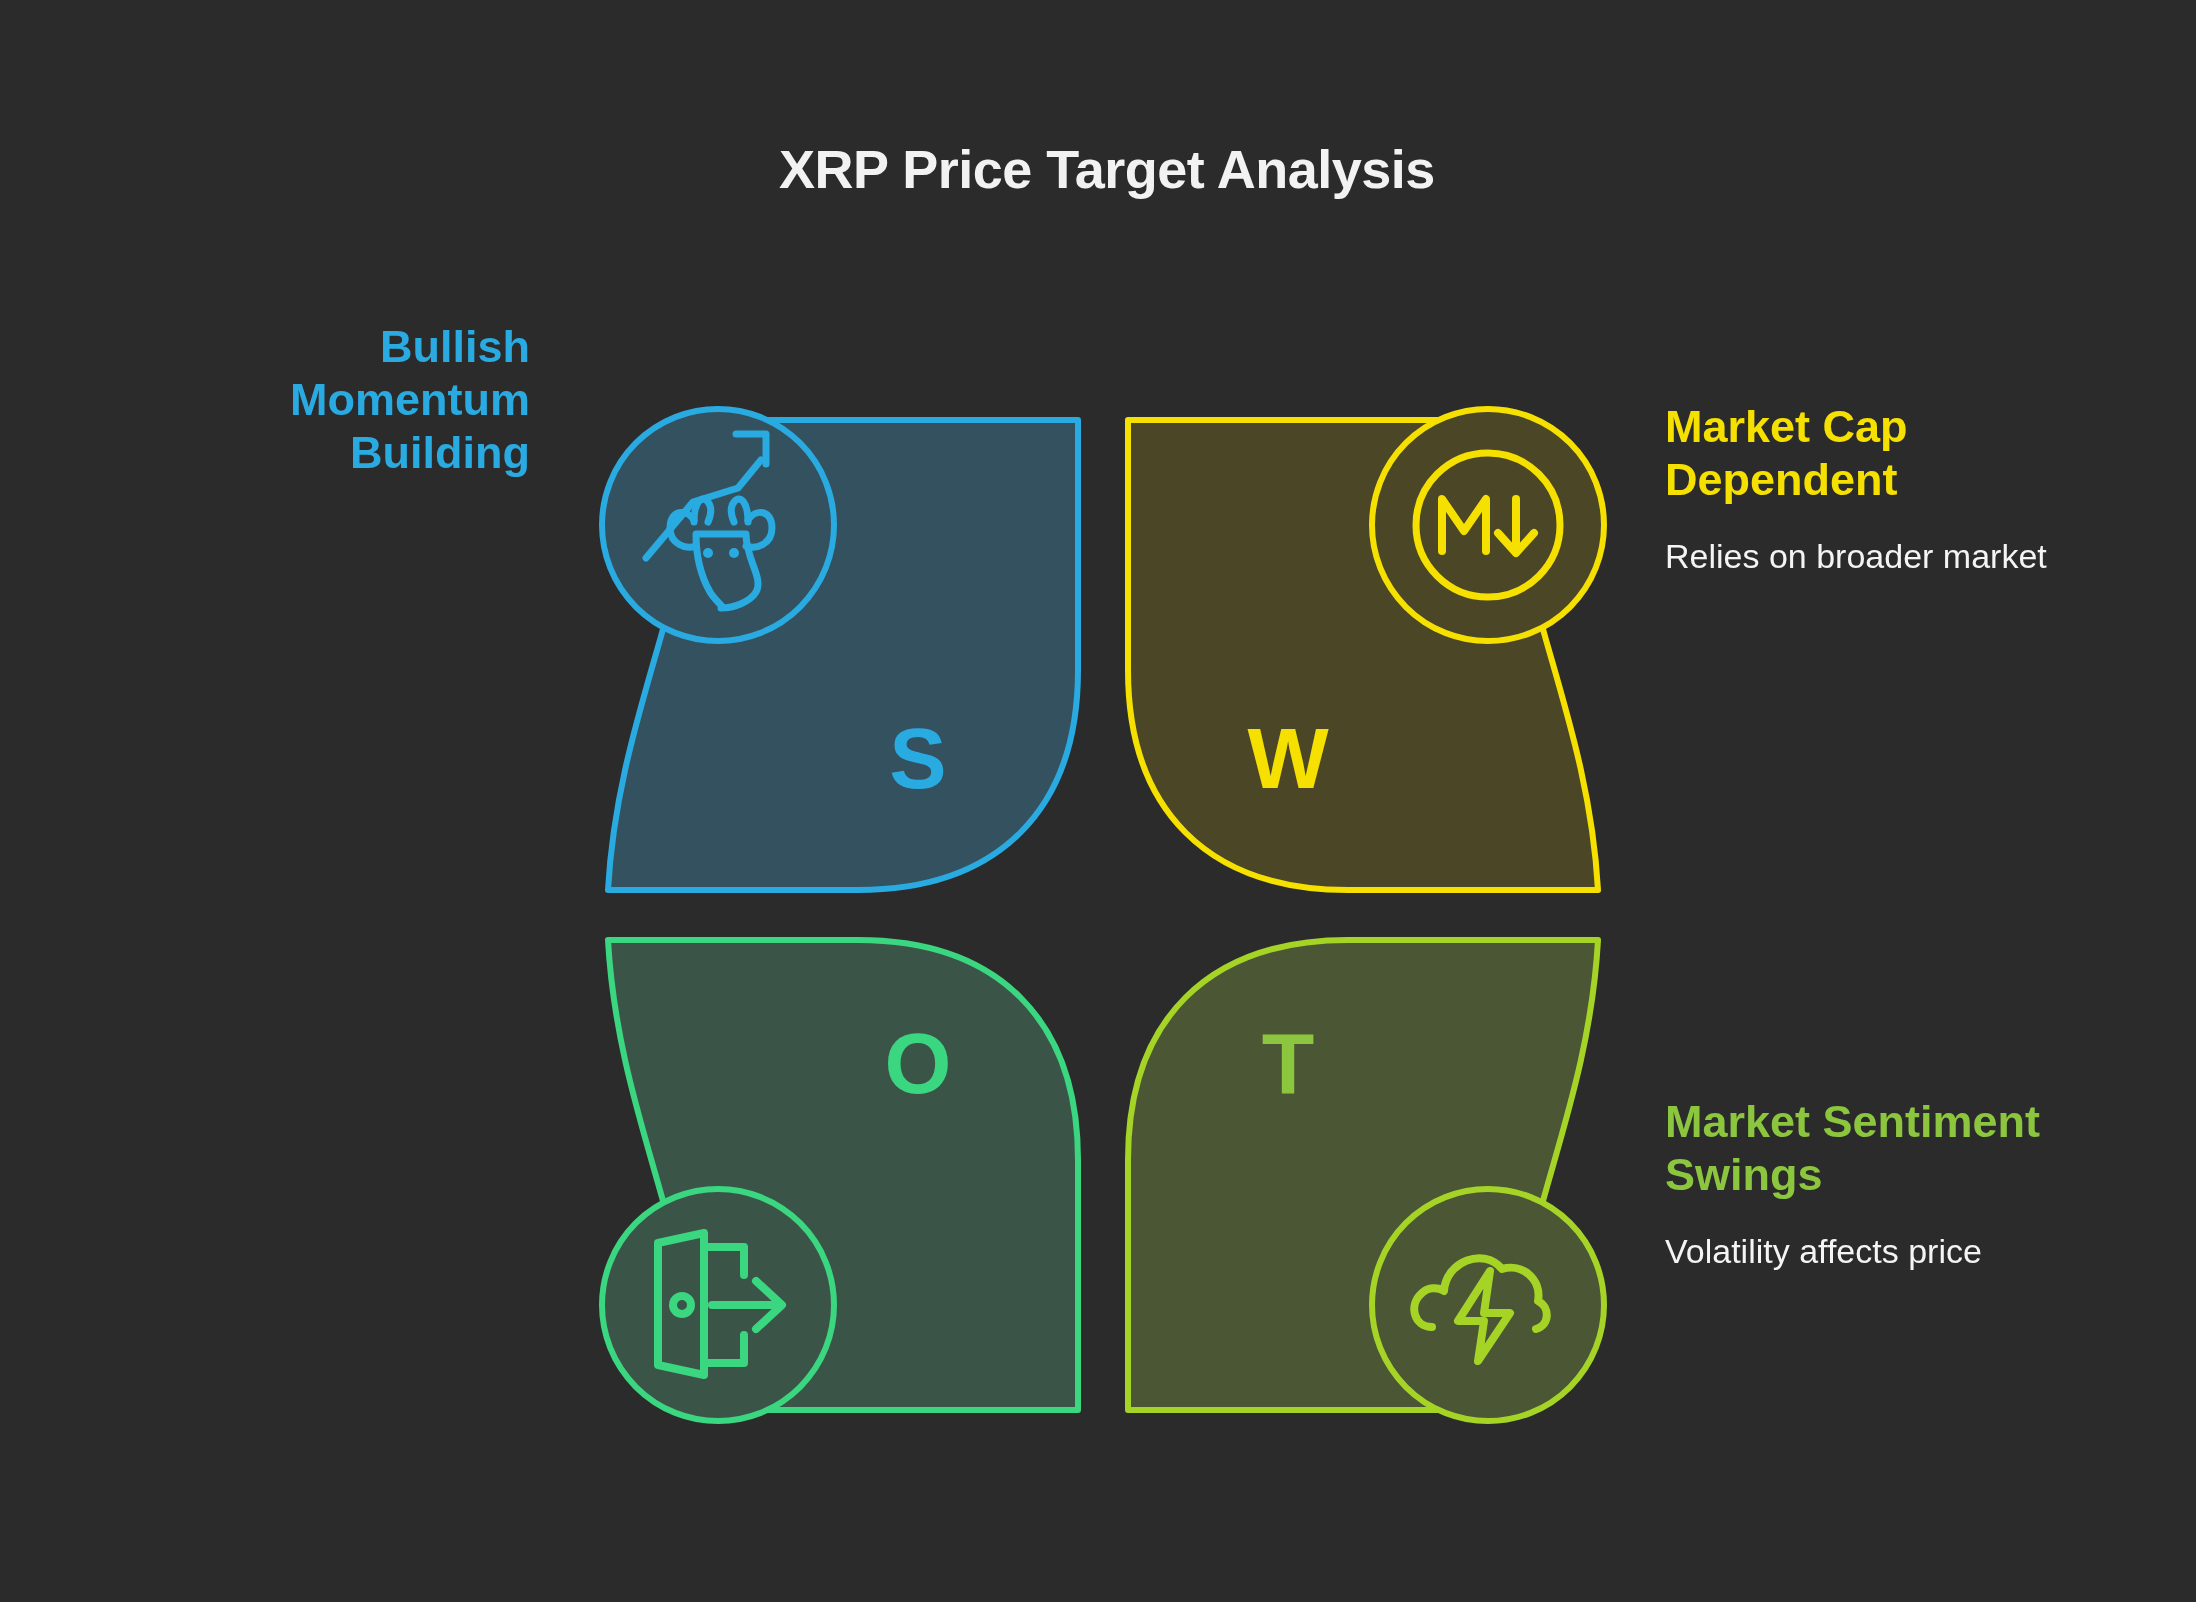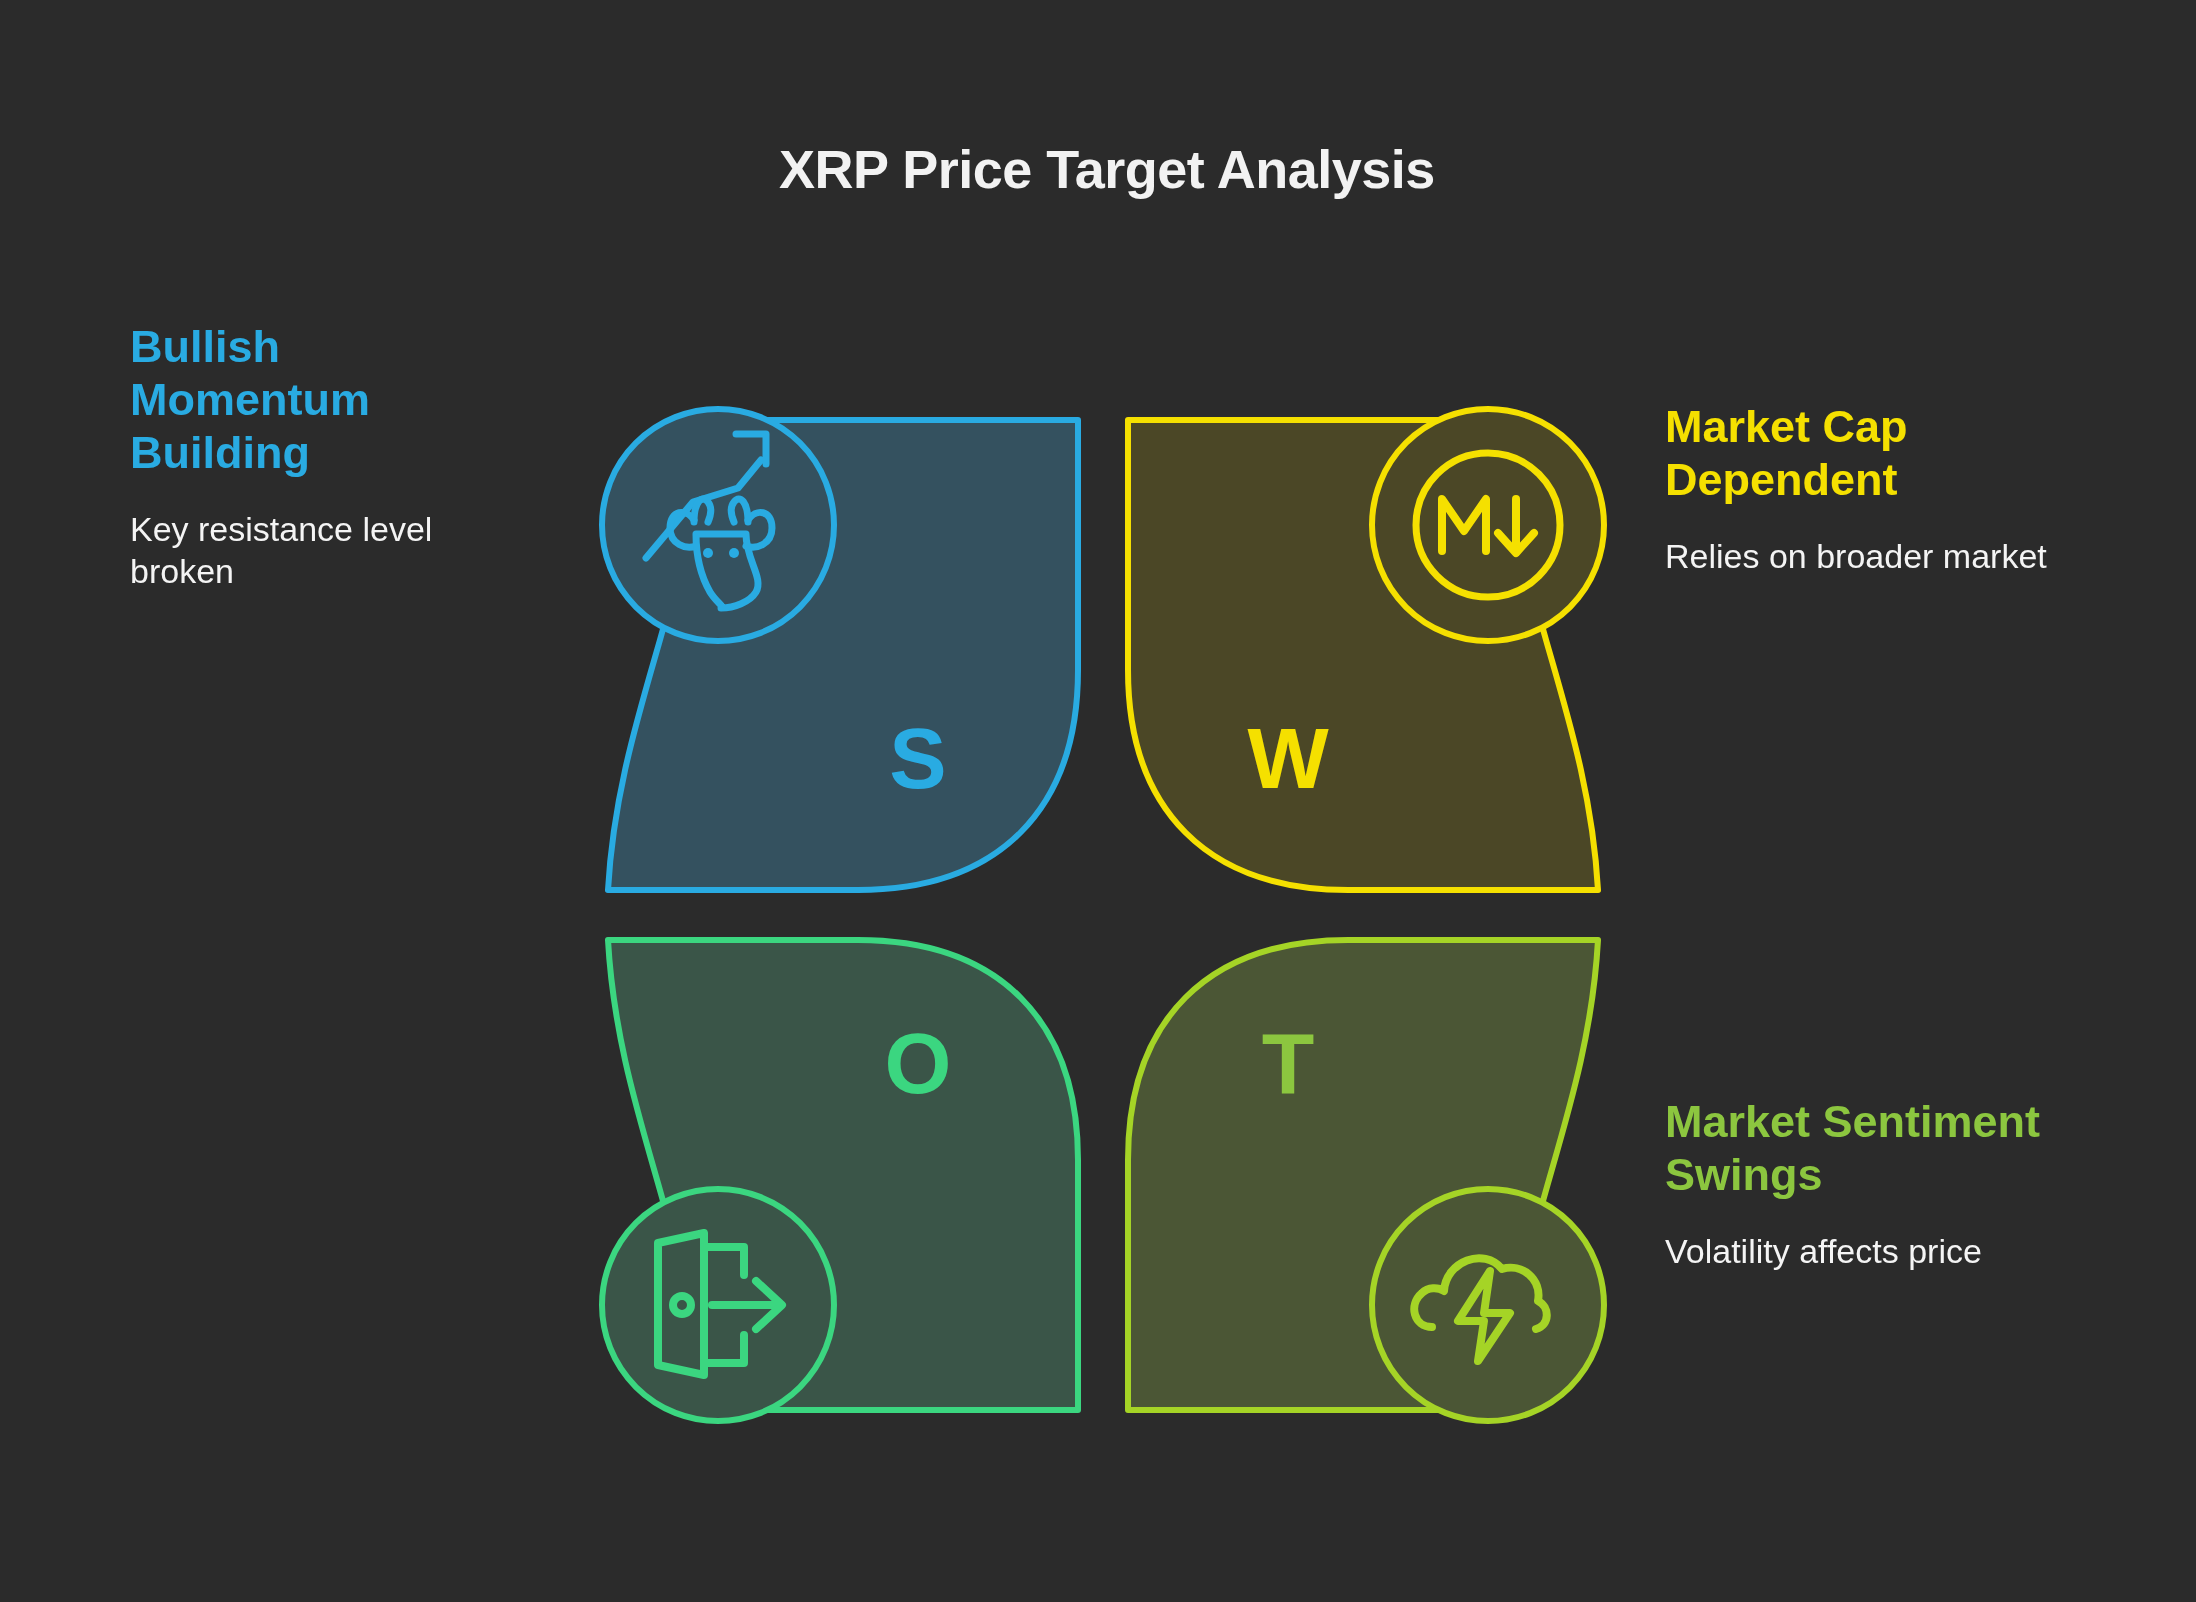--- a/index.html
+++ b/index.html
@@ -64,38 +64,37 @@
     margin: 0 0 30px 0;
   }
   .side-label .desc {
     font-size: 34px;
     font-weight: normal;
     color: #f4f4f4;
     line-height: 1.22;
     margin: 0;
   }
 
-  .label-left  { left: 130px; }
+  .label-left  { text-align: right; left: 130px; }
   .label-right { text-align: left;  left: 1665px; }
 
   #label-s { top: 320px; }
   #label-w { top: 400px; }
   #label-o { top: 1095px; }
   #label-t { top: 1095px; }
 </style>
 </head>
 <body>
 
 <div id="canvas">
 
   <div class="title">XRP Price Target Analysis</div>
 
   <div class="side-label label-left" id="label-s">
     <div class="heading" style="color:#29ABE2;">Bullish Momentum Building</div>
-    <div class="desc">Key resistance level broken</div>
   </div>
 
 
   <div class="side-label label-right" id="label-w">
     <div class="heading" style="color:#F5E000;">Market Cap Dependent</div>
     <div class="desc">Relies on broader market</div>
   </div>
 
   <div class="side-label label-right" id="label-t">
     <div class="heading" style="color:#8CC63F;">Market Sentiment Swings</div>

